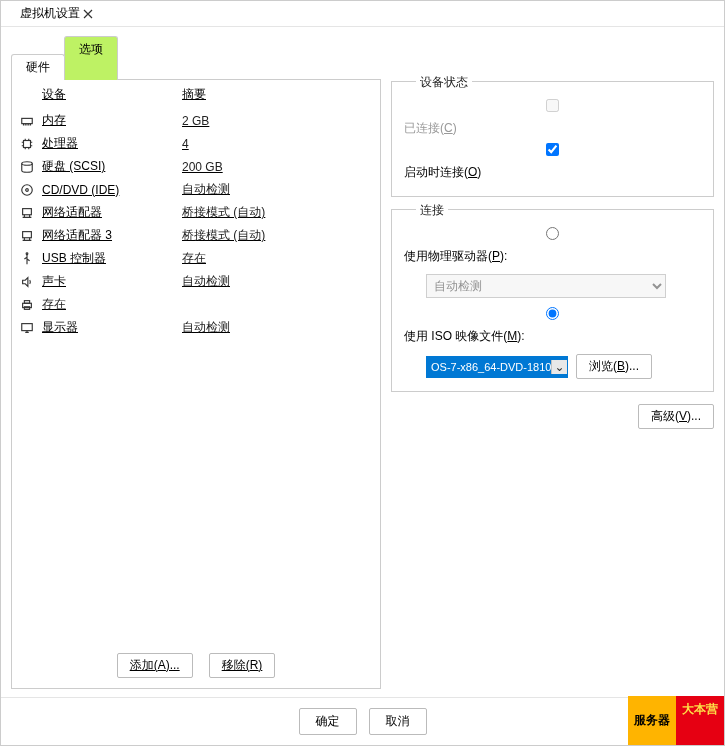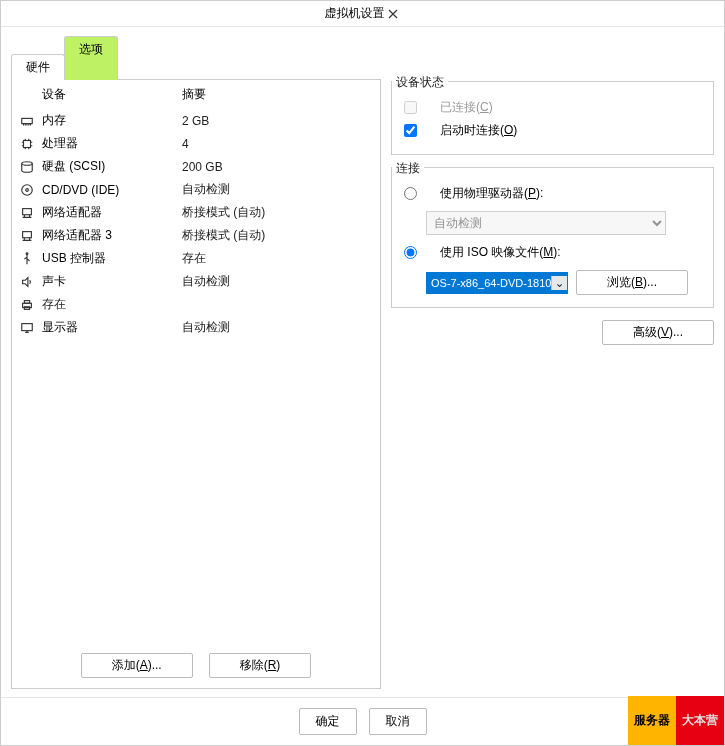--- a/index.html
+++ b/index.html
@@ -1,67 +1,67 @@
 <!DOCTYPE html>
 <html><head>
 <meta charset="utf-8">
 <style>
 * { box-sizing: border-box; font-family: "Microsoft YaHei", "Segoe UI", sans-serif; font-size: 12px; }
 body { margin: 0; width: 725px; height: 746px; background: #fff; border: 1px solid #ccc; display: flex; flex-direction: column; }
 
 
-.titlebar { display: flex; align-items: center; justify-content: center; padding: 4px 19px; border-bottom: 1px solid #e5e5e5; }
+.titlebar { display: flex; align-items: center; justify-content: flex-start; padding: 4px 19px; border-bottom: 1px solid #e5e5e5; }
 .titlebar .title { font-size: 12px; }
 .titlebar .close { width: 16px; height: 16px; display: flex; align-items: center; justify-content: center; cursor: pointer; }
 .titlebar .close svg { width: 10px; height: 10px; stroke: #333; stroke-width: 1.2; }
 
 
 .tabs { display: flex; padding: 8px 10px 0 10px; }
 .tab { padding: 4px 14px; border: 1px solid #ccc; border-bottom: none; background: #fff; cursor: pointer; margin-right: -1px; position: relative; top: 1px; border-radius: 3px 3px 0 0; }
 .tab.active { background: #fff; z-index: 2; margin-top: 18px; }
 .tab.inactive { background: #bef264; }
 
 .content { flex: 1; display: flex; padding: 0 10px 8px 10px; gap: 10px; }
 
 
-.hw-panel { width: 370px; border: 1px solid #ccc; display: flex; flex-direction: column; }
+.hw-panel { width: 370px; border: 1px solid #ccc; display: flex; flex-direction: column; text-decoration: underline; }
 .hw-head, .hw-row { display: flex; }
 .hw-head { padding: 6px 8px 6px 30px; }
 .hw-head .col-dev { width: 140px; }
 .hw-row { padding: 3px 8px 3px 8px; align-items: center; cursor: pointer; }
 .hw-row .ic { width: 22px; display: flex; align-items: center; justify-content: flex-start; color: #333; }
 .hw-row .ic svg { width: 14px; height: 14px; stroke: #333; fill: none; stroke-width: 1.3; }
 .hw-row .lbl { width: 140px; }
 .hw-row .sm { flex: 1; color: #222; }
 .hw-buttons { display: flex; justify-content: center; gap: 16px; margin-top: auto; padding: 10px 0; }
 .btn { padding: 4px 16px; border: 1px solid #bbb; background: #fff; cursor: pointer; border-radius: 2px; }
-.btn.small { padding: 3px 30px; }
+.btn.small { padding: 3px 12px; }
 
 
 .detail { flex: 1; display: flex; flex-direction: column; gap: 12px; padding-top: 2px; }
 .group { position: relative; border: 1px solid #ccc; padding: 14px 12px 12px 12px; }
-.group .legend { position: absolute; top: -8px; left: 0; background: #fff; padding: 0 4px; color: #222; }
-.checkbox-row, .radio-row { display: flex; gap: 23px; padding: 3px 0; }
+.group .legend { position: absolute; top: -8px; left: 24px; background: #fff; padding: 0 4px; color: #222; }
+.checkbox-row, .radio-row { display: flex; gap: 8px; padding: 3px 0; flex-direction: column; }
 .checkbox-row input[type=checkbox], .radio-row input[type=radio] { margin: 0; }
 .checkbox-row.disabled label { color: #999; }
 
 .sel { margin: 6px 0 6px 22px; }
 .sel select { width: 240px; padding: 3px; border: 1px solid #bbb; background: #f5f5f5; color: #666; }
 .iso-row { display: flex; align-items: center; gap: 8px; margin: 6px 0 0 22px; }
 .iso-combo { width: 142px; height: 22px; border: 1px solid #0078d4; background: #0078d4; color: #fff; display: flex; align-items: center; position: relative; }
 .iso-combo .txt { flex: 1; padding: 0 4px; white-space: nowrap; overflow: hidden; font-size: 11px; }
 .iso-combo .dd { width: 16px; background: #e8e8e8; color: #333; display: flex; align-items: center; justify-content: center; border-left: 1px solid #c0c0c0; }
 
 .adv-row { display: flex; justify-content: flex-end; }
 
 
 .bottom { display: flex; justify-content: center; align-items: center; gap: 12px; padding: 10px 12px; border-top: 1px solid #e5e5e5; position: relative; }
 .watermark { position: absolute; right: 0; bottom: 0; display: flex; }
 .wm1 { background: #ffb400; color: #000; padding: 16px 6px; font-weight: bold; }
-.wm2 { background: #e60012; color: #e5e5e5; padding: 16px 6px; font-weight: bold; }
+.wm2 { background: #e60012; color: #fde047; padding: 5px 6px; font-weight: bold; }
 
 u { text-decoration: underline; }
 </style>
 </head>
 <body>
 
 <div class="titlebar">
   <span class="title">虚拟机设置</span>
   <span class="close">
     <svg viewBox="0 0 10 10">

